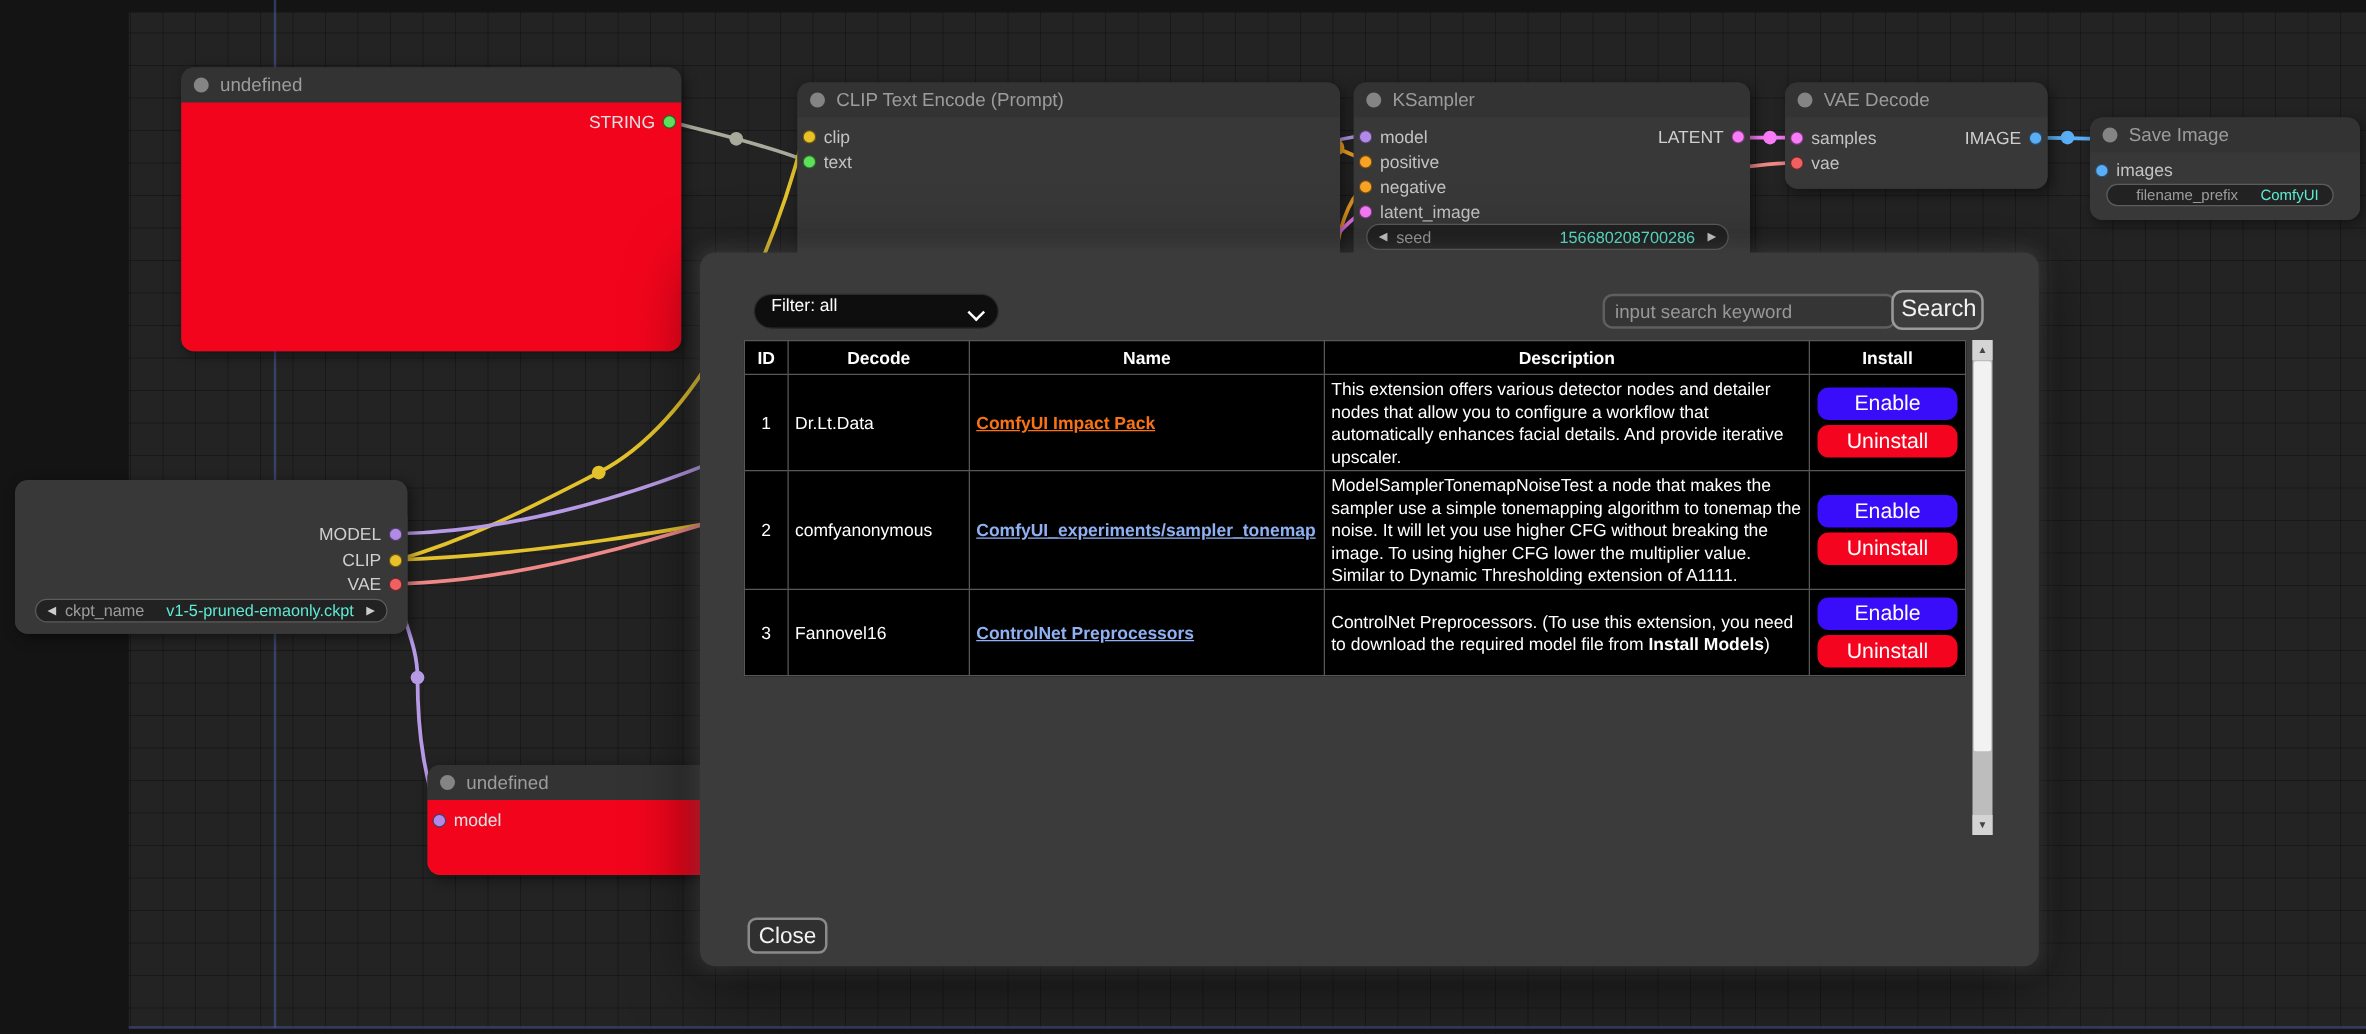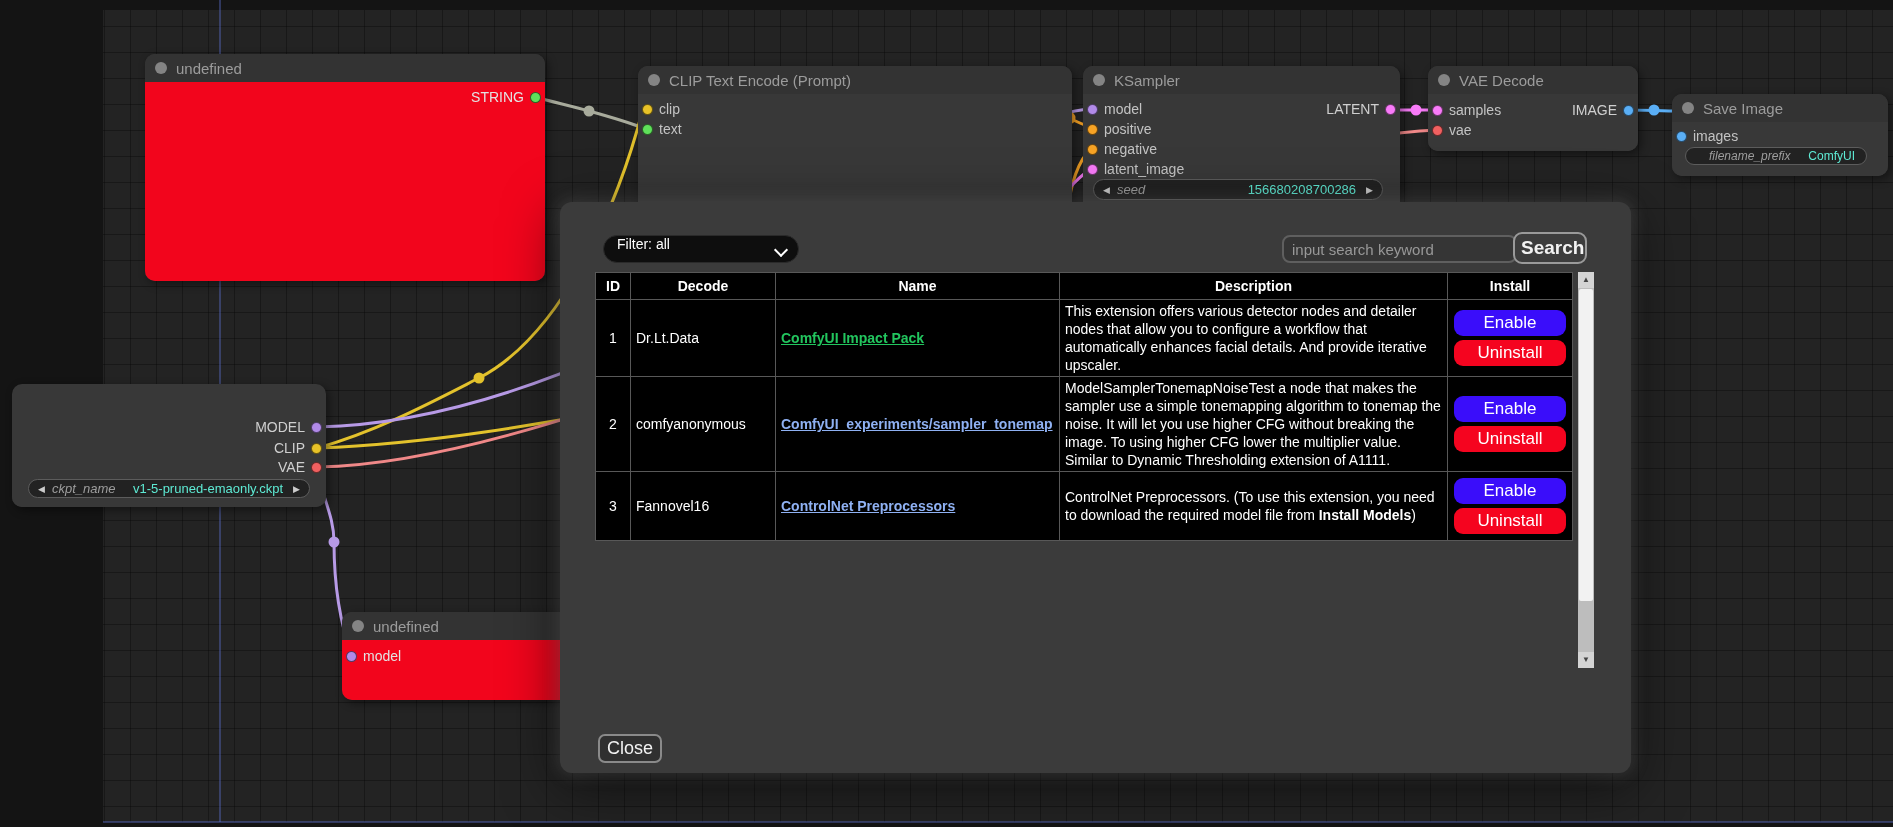--- a/index.html
+++ b/index.html
@@ -47,21 +47,21 @@
   .d-orange{background:#f7a325;}
   .d-purple{background:#b18ae8;}
   .d-pink{background:#f87bf8;}
   .d-red{background:#f06060;}
   .d-blue{background:#5aaef5;}
 
   .widget{position:absolute;background:#222222;border:1px solid #5c5c5c;
           border-radius:12px;display:flex;align-items:center;
           font-size:13px;color:#9d9d9d;padding:0 9px;box-sizing:border-box;}
   .widget .arrow{font-size:9px;color:#cccccc;flex:0 0 auto;}
-  .widget .wlabel{margin-left:7px;white-space:nowrap;font-style:italic;}
+  .widget .wlabel{margin-left:7px;white-space:nowrap;}
   .widget .wvalue{margin-left:auto;margin-right:10px;color:#5eead4;white-space:nowrap;}
   .widget.noarrow .wvalue{margin-right:2px;}
 
   
   #n-string{left:145px;top:54px;width:400px;height:227px;}
   #n-clip{left:638px;top:66px;width:434px;height:240px;}
   #n-ksampler{left:1083px;top:66px;width:317px;height:160px;}
   #n-vae{left:1428px;top:66px;width:210px;height:85px;}
   #n-save{left:1672px;top:69px;width:216px;height:82px;margin-top:25px;}
   #n-ckpt{left:12px;top:384px;width:314px;height:123px;}
@@ -80,21 +80,21 @@
           font-family:inherit;}
   #filter-chevron{position:absolute;left:216px;top:43px;width:8px;height:8px;
           border-right:2.5px solid #fff;border-bottom:2.5px solid #fff;
           transform:rotate(45deg);pointer-events:none;}
   #search-input{position:absolute;left:722px;top:33px;width:215px;height:24px;
           background:#353535;border:2px solid #5f5f5f;border-radius:8px;
           color:#cfcfcf;font-size:15px;padding:0 8px;font-family:inherit;}
   #search-input::placeholder{color:#989898;}
   #search-btn{position:absolute;left:953px;top:30px;width:74px;height:32px;
           background:#3d3d3d;border:2px solid #9a9a9a;border-radius:9px;
-          color:#f2f2f2;font-size:19px;font-family:inherit;cursor:pointer;font-weight:bold;}
+          color:#f2f2f2;font-size:19px;font-family:inherit;cursor:pointer;}
   #close-btn{position:absolute;left:38px;top:532px;width:64px;height:29px;
           background:#303030;border:2px solid #8a8a8a;border-radius:7px;
           color:#f2f2f2;font-size:18px;font-family:inherit;cursor:pointer;}
 
   #table-wrap{position:absolute;left:35px;top:70px;width:977px;}
   table.ext{border-collapse:collapse;table-layout:fixed;width:977px;
           background:#000;color:#fff;font-size:14px;}
   table.ext th{background:#000;color:#fff;font-weight:bold;height:24px;
           border:1px solid #585858;font-size:14px;}
   table.ext td{border:1px solid #585858;padding:2px 5px;vertical-align:middle;
@@ -310,21 +310,21 @@
             <th>Decode</th>
             <th>Name</th>
             <th>Description</th>
             <th>Install</th>
           </tr>
         </thead>
       <tbody id="body-rows">
           <tr>
             <td class="c-id">1</td>
             <td>Dr.Lt.Data</td>
-            <td class="c-name"><a style="color: #22c55e;">ComfyUI Impact Pack</a></td>
+            <td class="c-name"><a style="color: #f97316;">ComfyUI Impact Pack</a></td>
             <td><span>This extension offers various detector nodes and detailer nodes that allow you to configure a workflow that automatically enhances facial details. And provide iterative upscaler.</span></td>
             <td class="c-install">
               <button class="ext-btn" style="background: rgb(58, 13, 250);">Enable</button>
               <button class="ext-btn" style="background: rgb(245, 4, 31);">Uninstall</button>
             </td>
           </tr>
           <tr>
             <td class="c-id">2</td>
             <td>comfyanonymous</td>
             <td class="c-name"><a style="color: rgb(143, 177, 243);">ComfyUI_experiments/sampler_tonemap</a></td>

